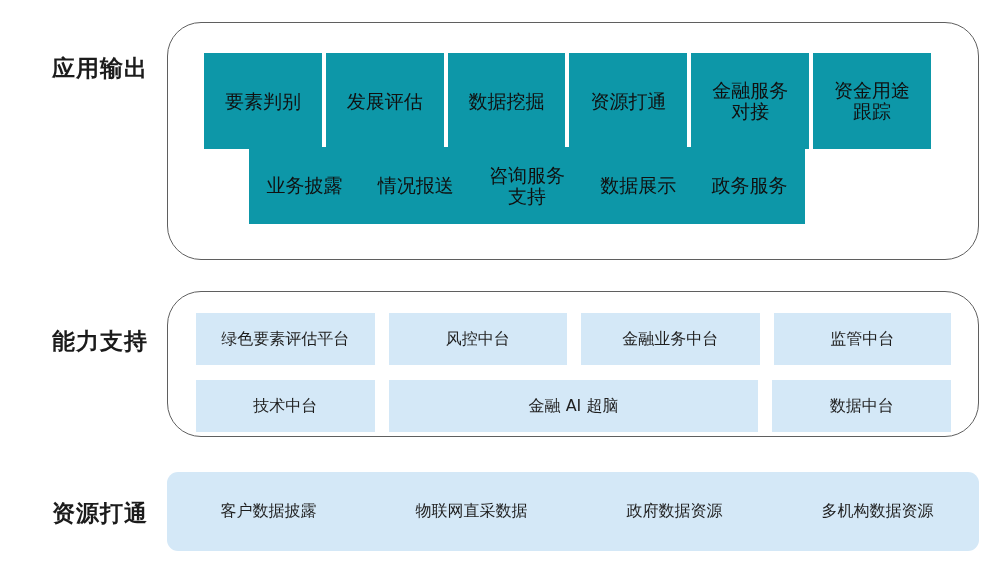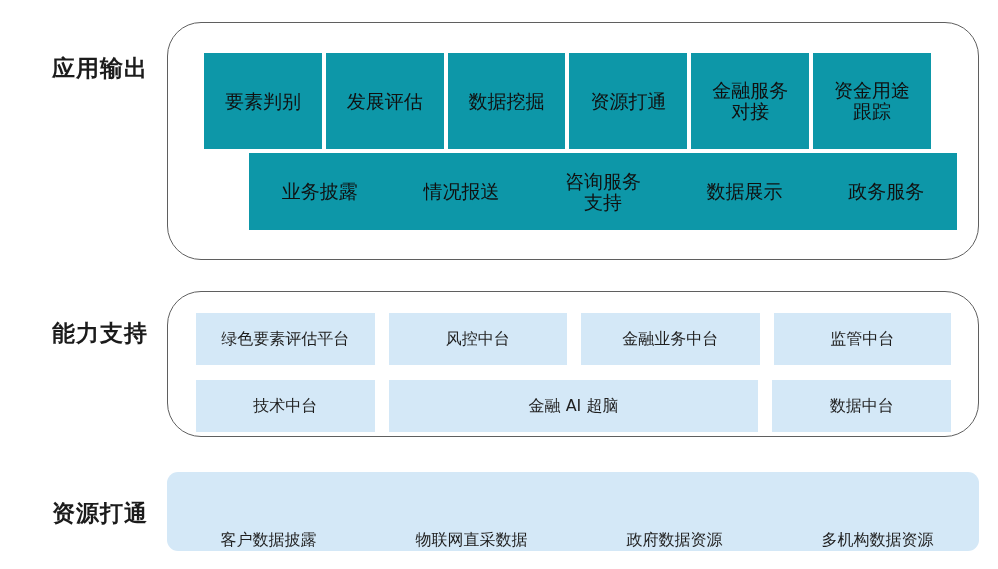--- a/index.html
+++ b/index.html
@@ -26,21 +26,21 @@
     left: 0;
     width: 148px;
     text-align: right;
     font-weight: bold;
     font-size: 23px;
     letter-spacing: 1px;
     color: #1b1b1b;
     font-family: "DejaVu Sans", "Liberation Sans", sans-serif;
   }
   .tier-label.t1 { top: 53px; }
-  .tier-label.t2 { top: 318px; }
+  .tier-label.t2 { top: 326px; }
   .tier-label.t3 { top: 498px; }
 
   
   .outline-box {
     position: absolute;
     border: 1.4px solid #5f5f5f;
     border-radius: 34px;
     background: #ffffff;
     box-sizing: border-box;
   }
@@ -60,21 +60,21 @@
   
   .resource-bar {
     position: absolute;
     left: 167px;
     top: 472px;
     width: 812px;
     height: 79px;
     background: #d4e8f7;
     border-radius: 11px;
     display: flex;
-    align-items: flex-end;
+    align-items: center;
     box-sizing: border-box;
   }
   .resource-item {
     flex: 1 1 0;
     text-align: center;
     font-size: 16px;
     color: #1f1f1f;
     font-family: "DejaVu Sans", "Liberation Sans", sans-serif;
   }
 
@@ -86,22 +86,22 @@
   }
   .chip-row.app-r1 {
     left: 204px;
     top: 53px;
     width: 727px;
     height: 96px;
     gap: 4px;
   }
   .chip-row.app-r2 {
     left: 249px;
-    top: 153px;
-    width: 708px;
+    top: 147px;
+    width: 556px;
     height: 77px;
   }
   .chip {
     background: #0d97a8;
     color: #101010;
     font-size: 19px;
     line-height: 1.08;
     display: flex;
     align-items: center;
     justify-content: center;

